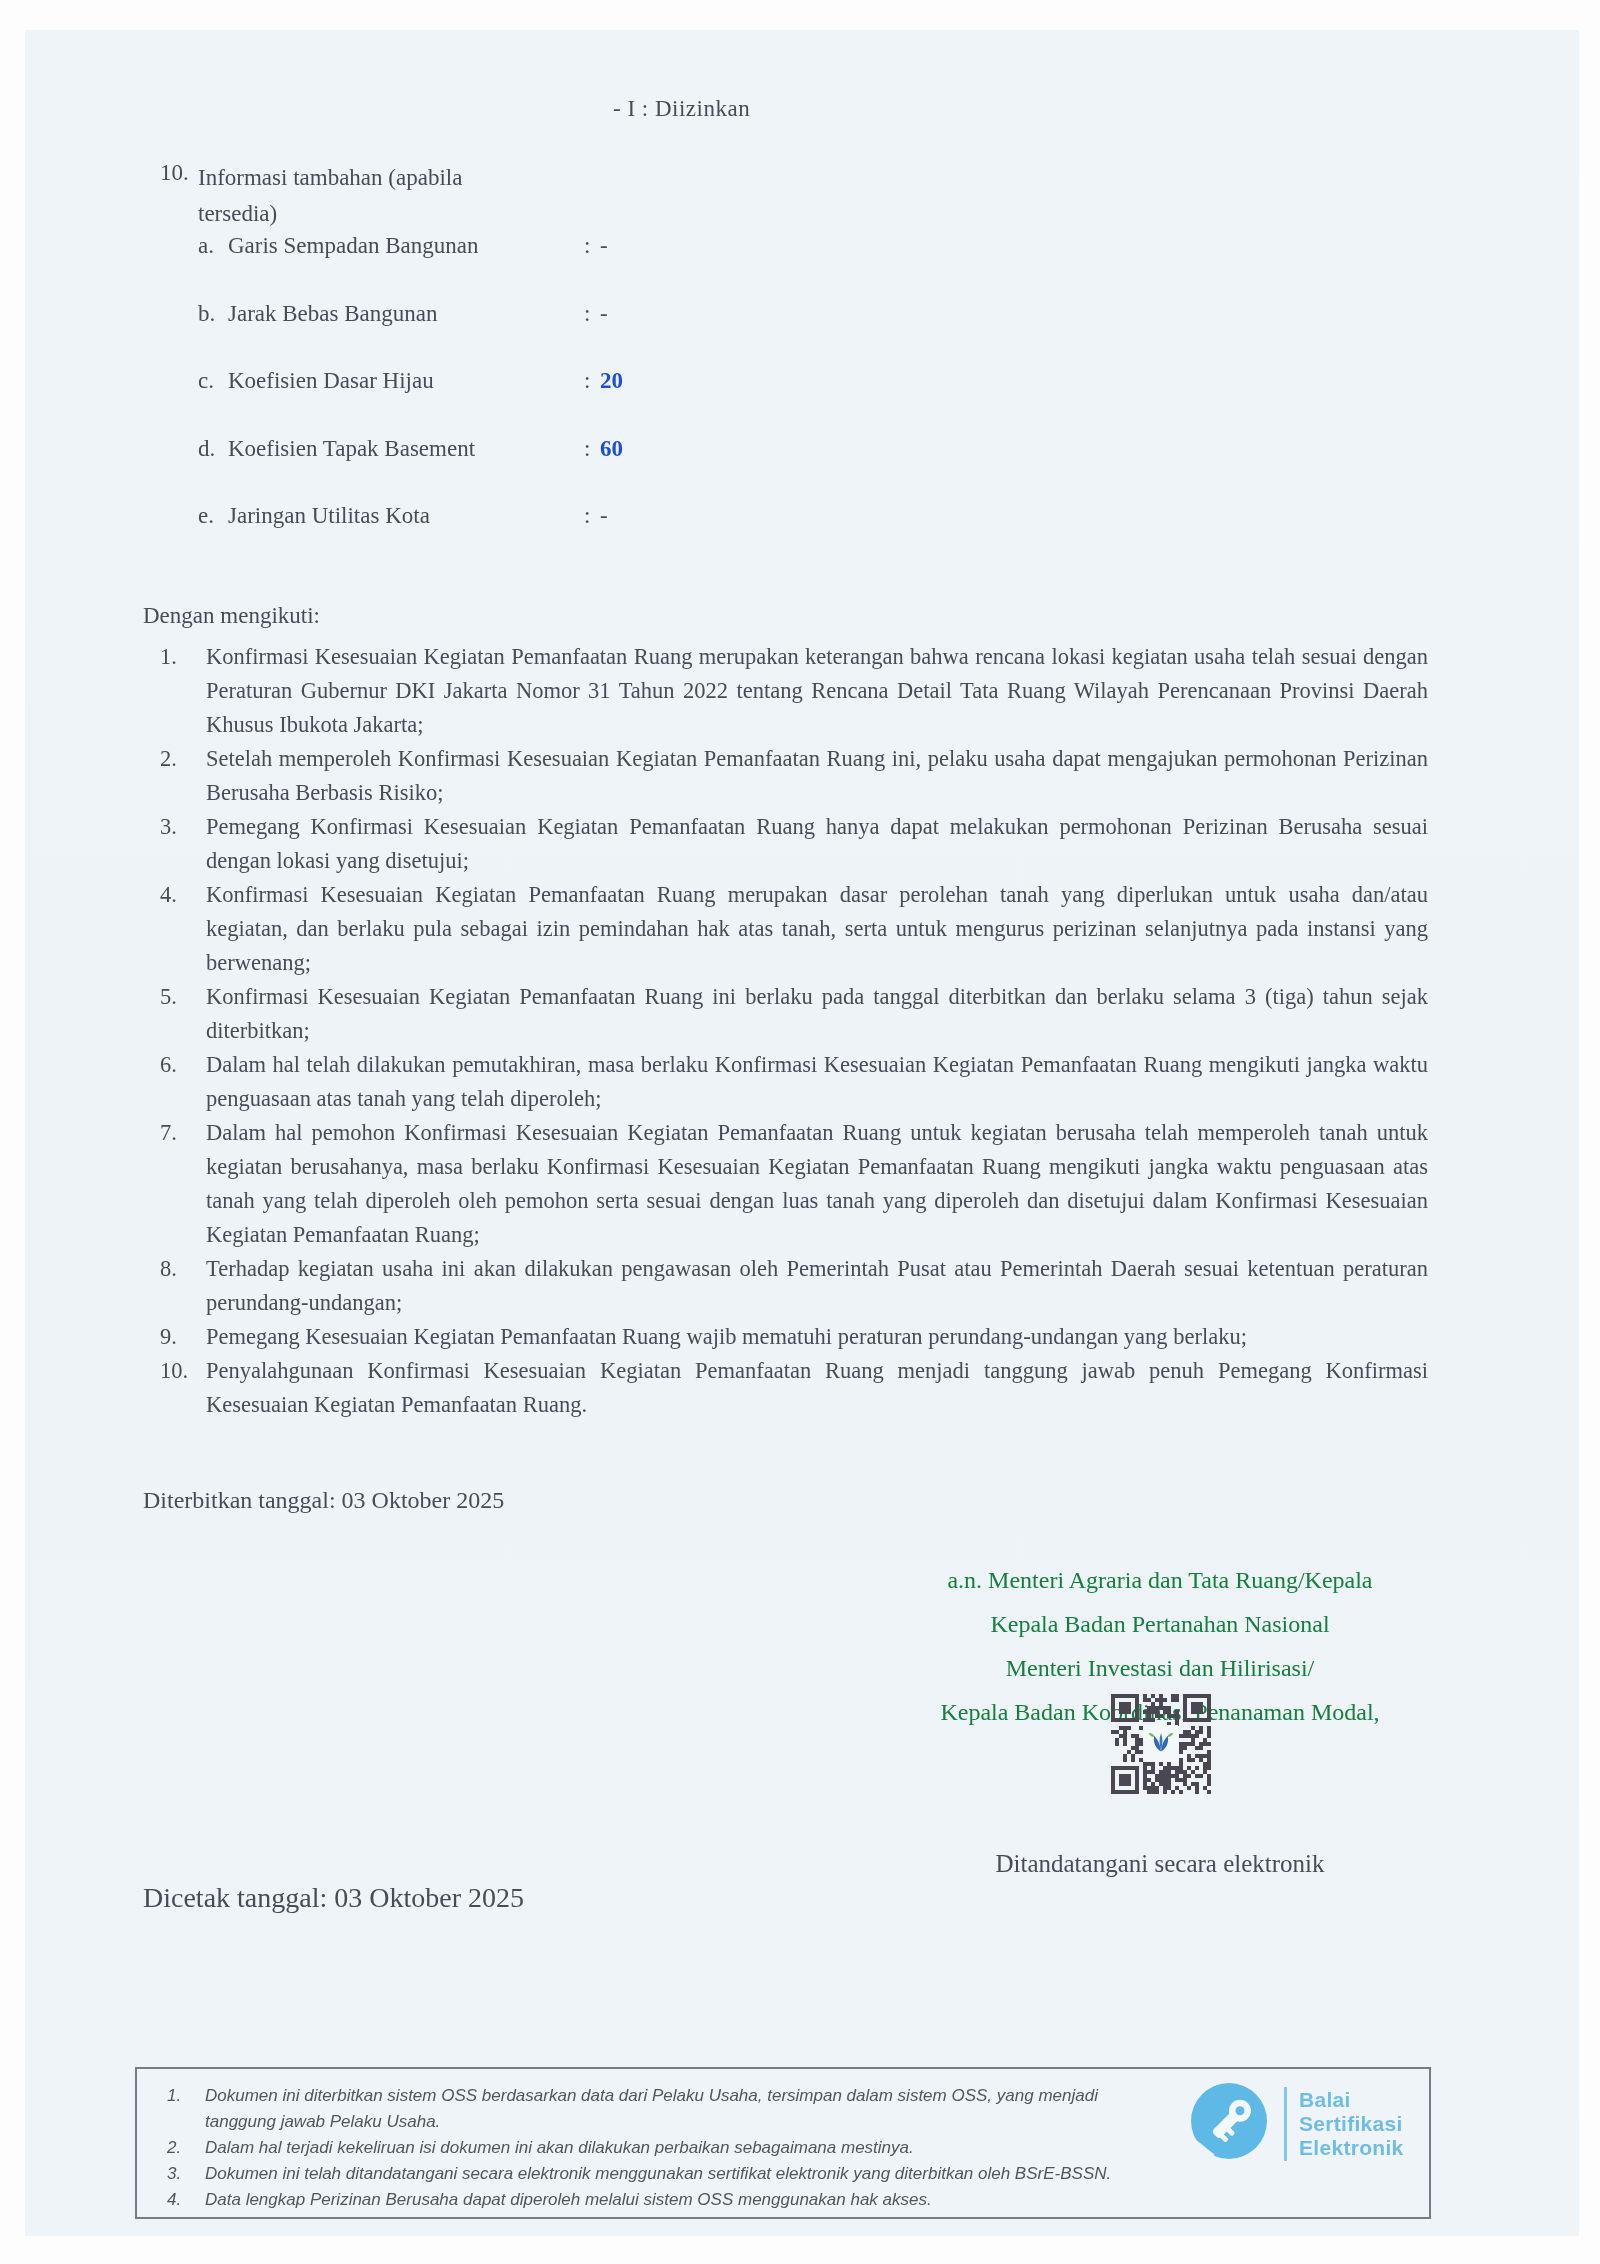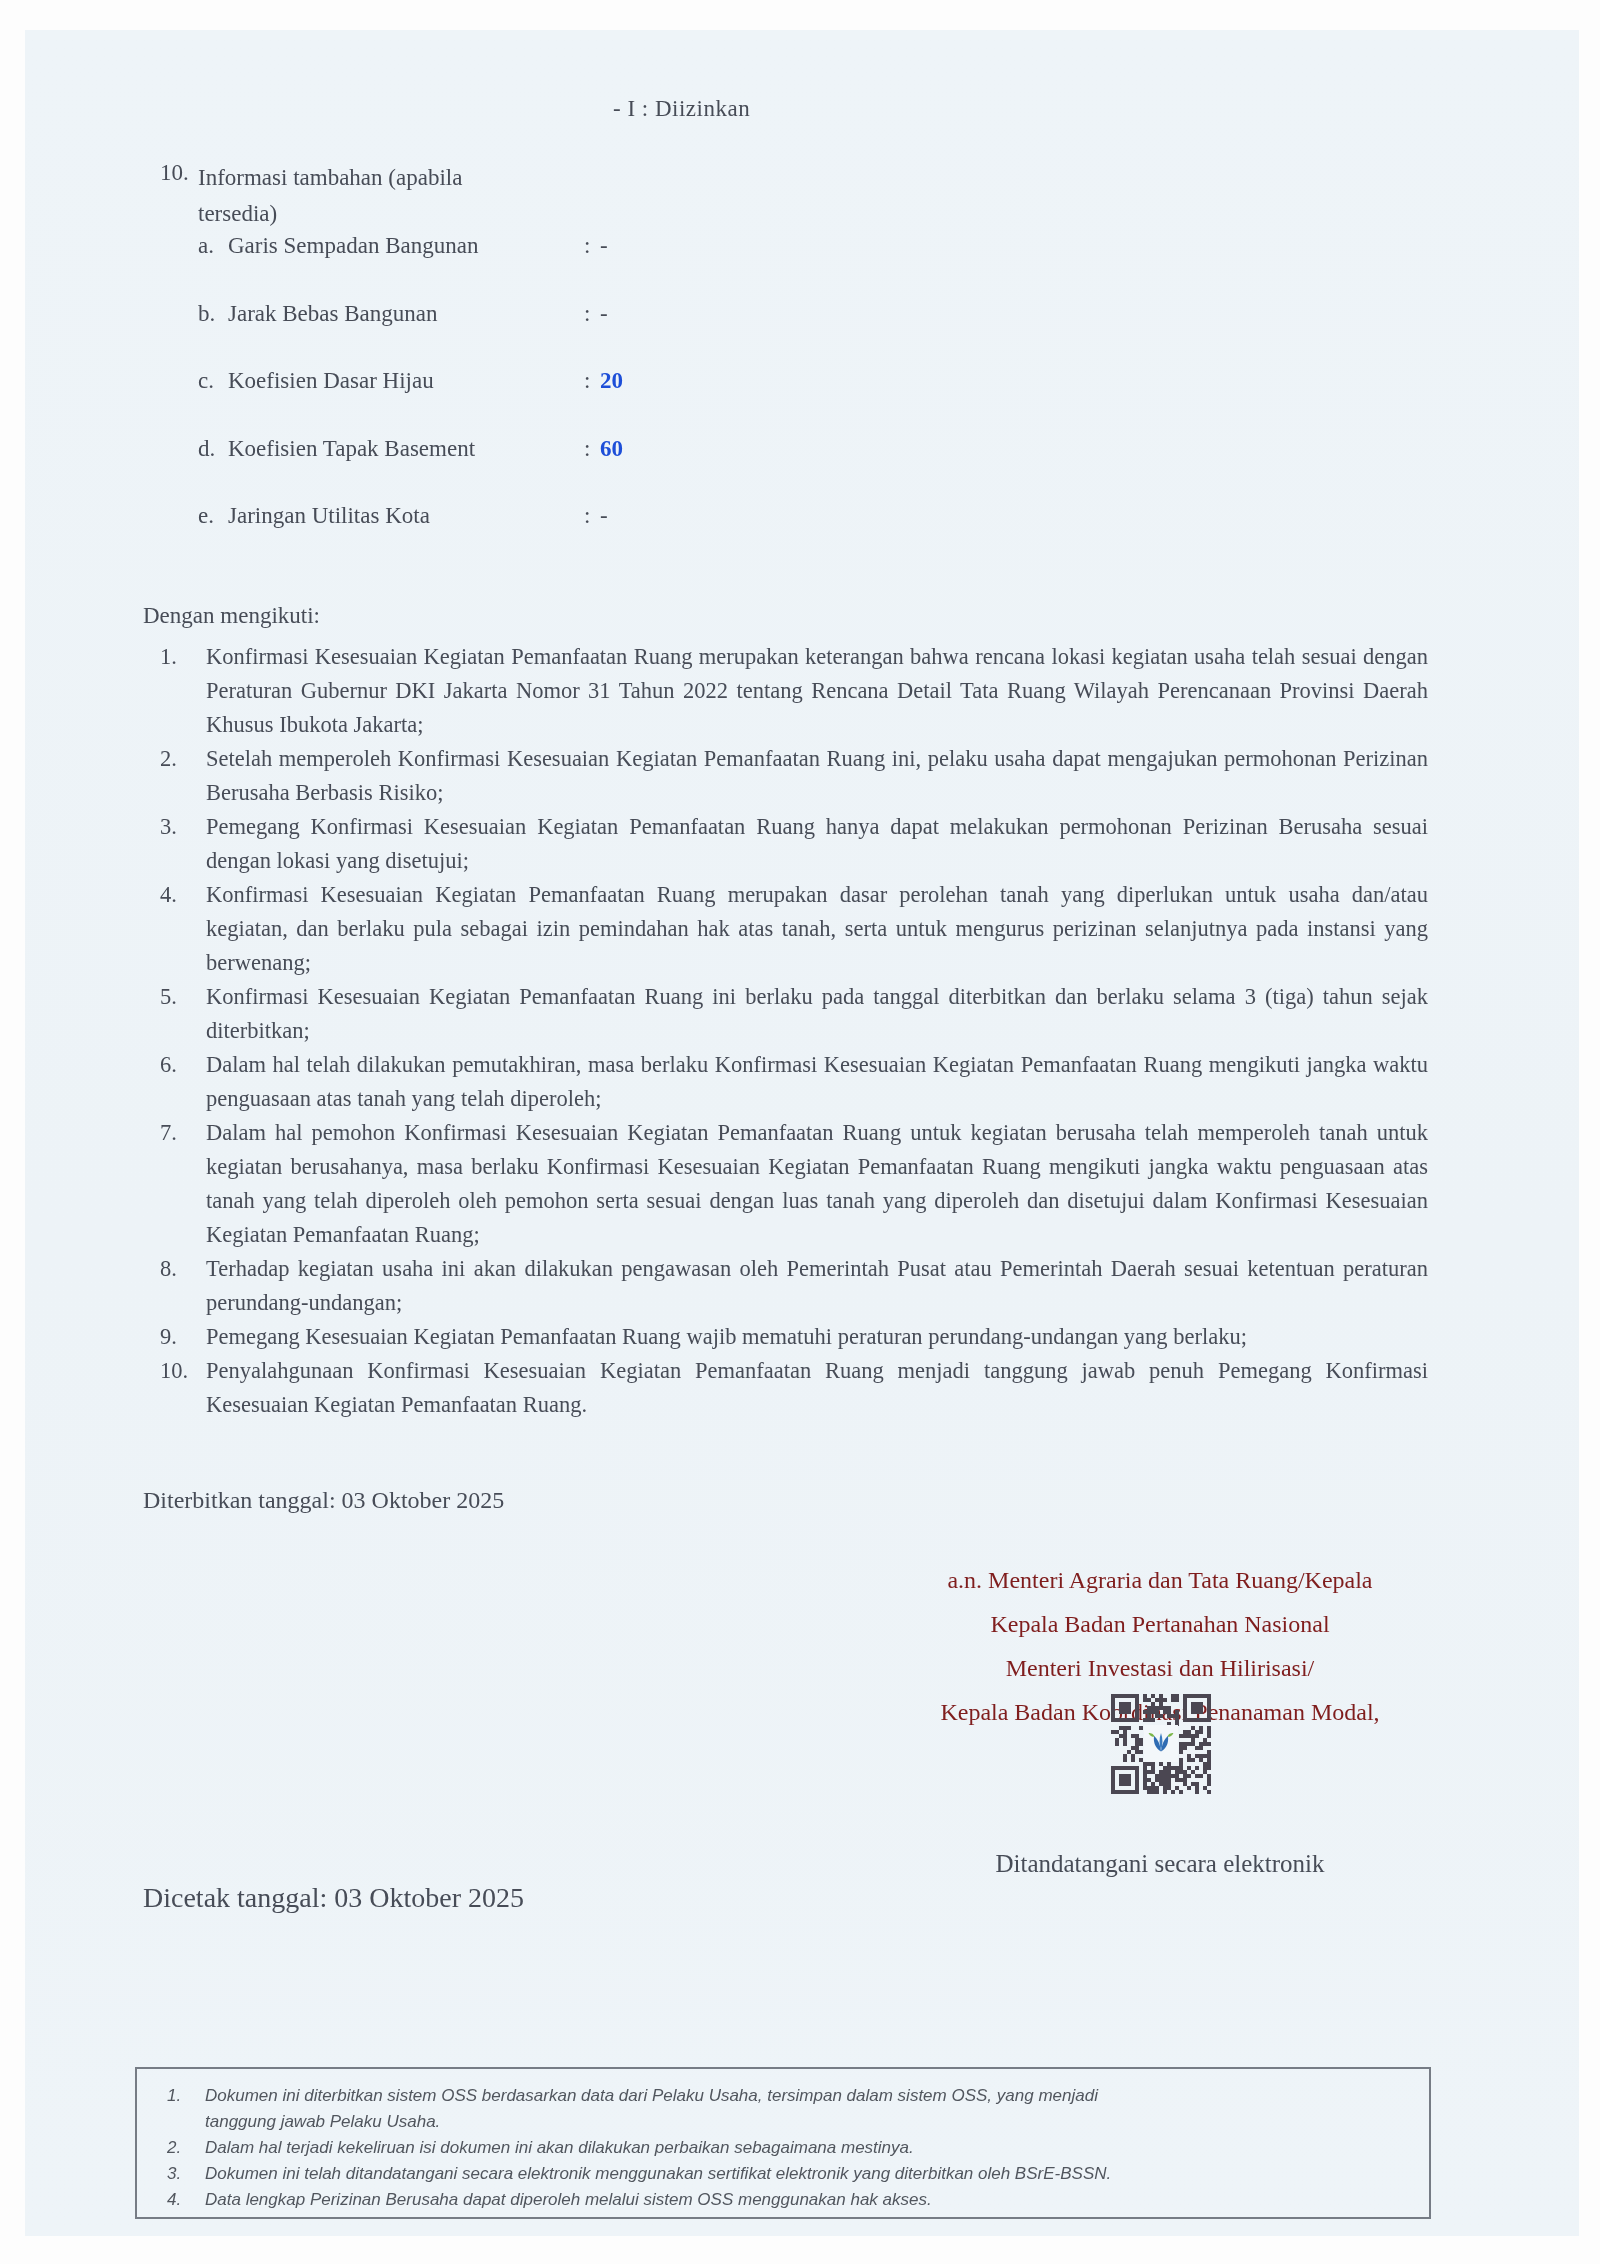--- a/index.html
+++ b/index.html
@@ -25,21 +25,21 @@
   .ketentuan-head{left:143px;top:603px;font-size:23px;}
 
   .cond-list{left:160px;top:640px;width:1268px;font-size:22.5px;line-height:34px;color:#474c57;}
   .cond-item{display:flex;}
   .cond-item .cnum{width:46px;flex:none;}
   .cond-item .ctext{flex:1;text-align:justify;}
 
   .issued-line{left:143px;top:1487px;font-size:24px;}
   .printed-line{left:143px;top:1882px;font-size:28px;}
 
-  .sig-block{left:870px;top:1558px;width:580px;text-align:center;font-size:24px;line-height:44px;color:#7f1d1d;}
+  .sig-block{left:870px;top:1558px;width:580px;text-align:center;font-size:24px;line-height:44px;color:#15803d;}
   .qr-wrap{left:1111px;top:1694px;width:100px;height:100px;}
   .qr-wrap svg{display:block;}
   .qr-logo{position:absolute;left:36px;top:34px;width:28px;height:30px;}
   .sig-caption{left:870px;top:1806px;width:580px;text-align:center;font-size:25px;margin-top:44px;}
 
   .footer-box{position:absolute;left:135px;top:2067px;width:1292px;height:148px;
               border:2px solid #767c85;background:transparent;}
   .notes{position:absolute;left:30px;top:14px;width:1000px;
          font-family:"Liberation Sans", sans-serif;font-style:italic;
          font-size:17px;line-height:26px;color:#51565e;}
@@ -376,14 +376,33 @@
       <div class="note">
         <span class="nnum">3.</span>
         <span class="ntext">Dokumen ini telah ditandatangani secara elektronik menggunakan sertifikat elektronik yang diterbitkan oleh BSrE-BSSN.</span>
       </div>
       <div class="note">
         <span class="nnum">4.</span>
         <span class="ntext">Data lengkap Perizinan Berusaha dapat diperoleh melalui sistem OSS menggunakan hak akses.</span>
       </div>
     </div>
 
+    <div class="bse-logo">
+      <svg class="bse-circle" viewBox="0 0 80 80">
+        <circle cx="40" cy="40" r="38" fill="#5fb9e6"></circle>
+        <g transform="rotate(-45 40 40)" fill="#f2f8fb">
+          <rect x="20" y="35" width="32" height="11" rx="4"></rect>
+          <circle cx="55" cy="40.5" r="11"></circle>
+          <circle cx="55" cy="40.5" r="4.5" fill="#5fb9e6"></circle>
+          <rect x="22" y="44" width="5" height="9" rx="2"></rect>
+          <rect x="31" y="44" width="5" height="9" rx="2"></rect>
+        </g>
+        <path d="M6 58 L26 74 L18 78 L4 64 Z" fill="#eef4f8"></path>
+      </svg>
+      <div class="bse-divider"></div>
+      <div class="bse-text">
+        <div>Balai</div>
+        <div>Sertifikasi</div>
+        <div>Elektronik</div>
+      </div>
+    </div>
   </div>
 </div>
 
 </body></html>

